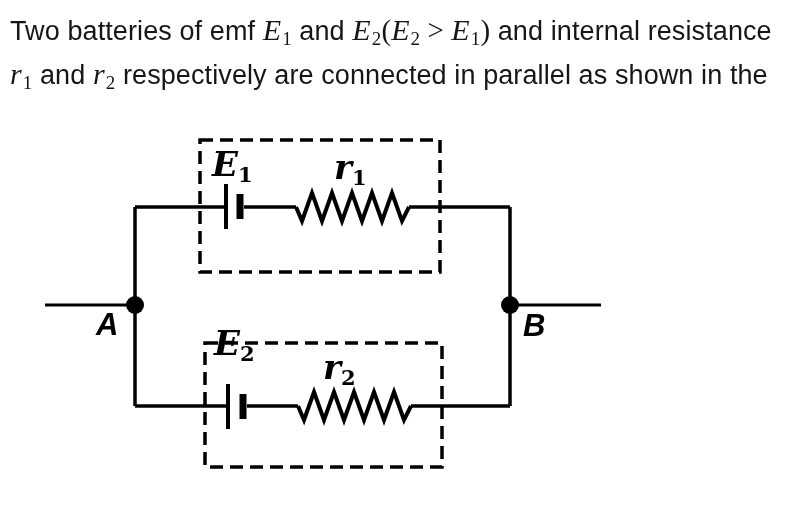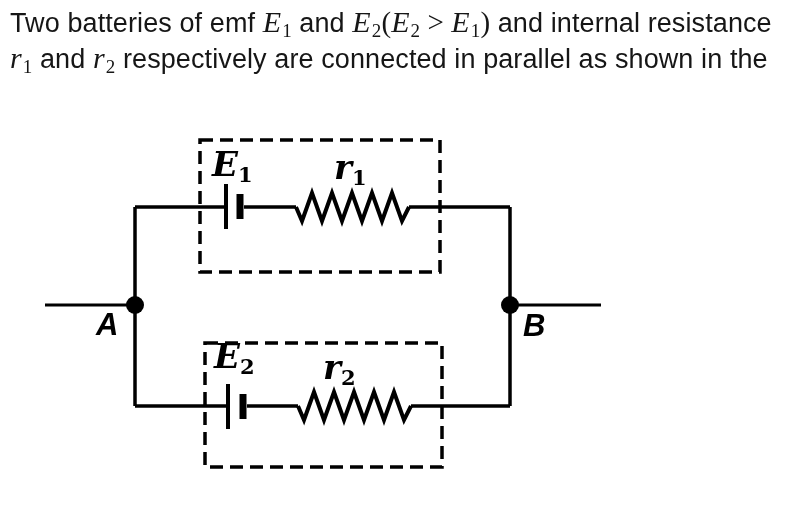--- a/index.html
+++ b/index.html
@@ -9,21 +9,21 @@
   }
   *{margin:0;padding:0;box-sizing:border-box;}
   html,body{width:800px;height:529px;background:var(--bg);overflow:hidden;}
   body{position:relative;font-family:"Liberation Sans",sans-serif;color:var(--text-color);}
 
   
   .ptext{
     position:absolute;left:10px;top:5px;width:786px;
     font-size:27px;line-height:36px;letter-spacing:0.1px;
   }
-  .ptext-line{white-space:nowrap;}
+  .ptext-line{white-space:nowrap;margin-top:8px;}
   .ptext .t{font-family:"Liberation Sans",sans-serif;}
   .ptext .m{
     font-family:"Liberation Serif","DejaVu Serif",serif;
     font-style:italic;font-size:30px;line-height:1;
   }
   .ptext .m sub{
     font-style:normal;font-size:19px;line-height:1;
     vertical-align:-5px;margin-left:1px;
   }
   .ptext .mt{
@@ -45,21 +45,21 @@
     font-size:21px;line-height:1;vertical-align:-6px;margin-left:0px;
     font-style:normal;
   }
   .node-label{
     position:absolute;line-height:1;color:var(--ink);
     font-family:"Liberation Sans",sans-serif;font-style:italic;font-weight:bold;
     font-size:31px;
   }
   .lbl-e1{left:212px;top:147px;}
   .lbl-r1{left:334px;top:150px;}
-  .lbl-e2{left:214px;top:339px;}
+  .lbl-e2{left:214px;top:326px;}
   .lbl-r2{left:323px;top:350px;}
   .lbl-a{left:96px;top:309px;}
   .lbl-b{left:523px;top:310px;}
 </style>
 </head>
 <body>
 
 <div class="ptext" id="ptext">
     <div class="ptext-line"><span class="t">Two batteries of emf </span><span class="m"><span>E</span><sub>1</sub></span><span class="t"> and </span><span class="m"><span>E</span><sub>2</sub></span><span class="mt">(</span><span class="m"><span>E</span><sub>2</sub></span><span class="mt"> &gt; </span><span class="m"><span>E</span><sub>1</sub></span><span class="mt">)</span><span class="t"> and internal resistance</span></div>
     <div class="ptext-line"><span class="m"><span>r</span><sub>1</sub></span><span class="t"> and </span><span class="m"><span>r</span><sub>2</sub></span><span class="t"> respectively are connected in parallel as shown in the</span></div>

